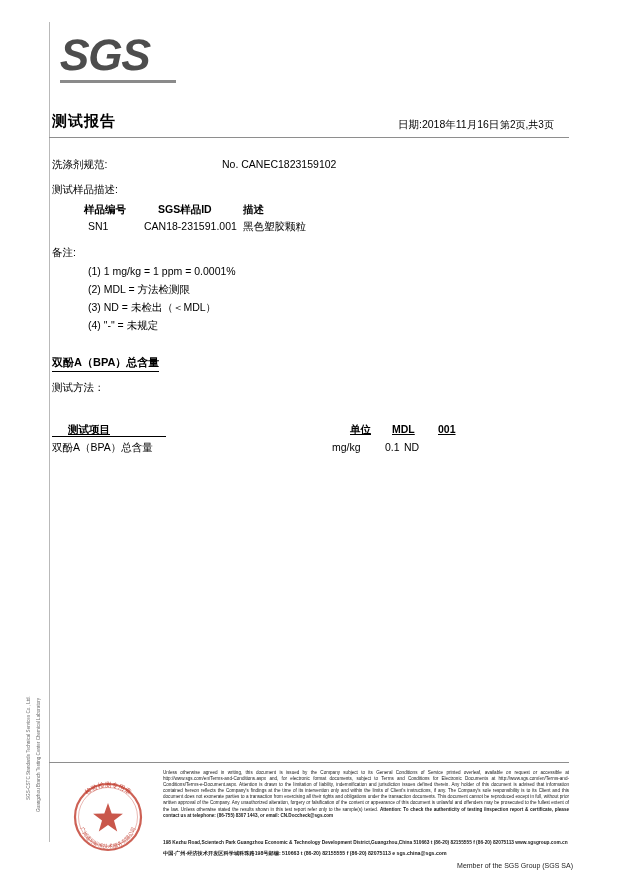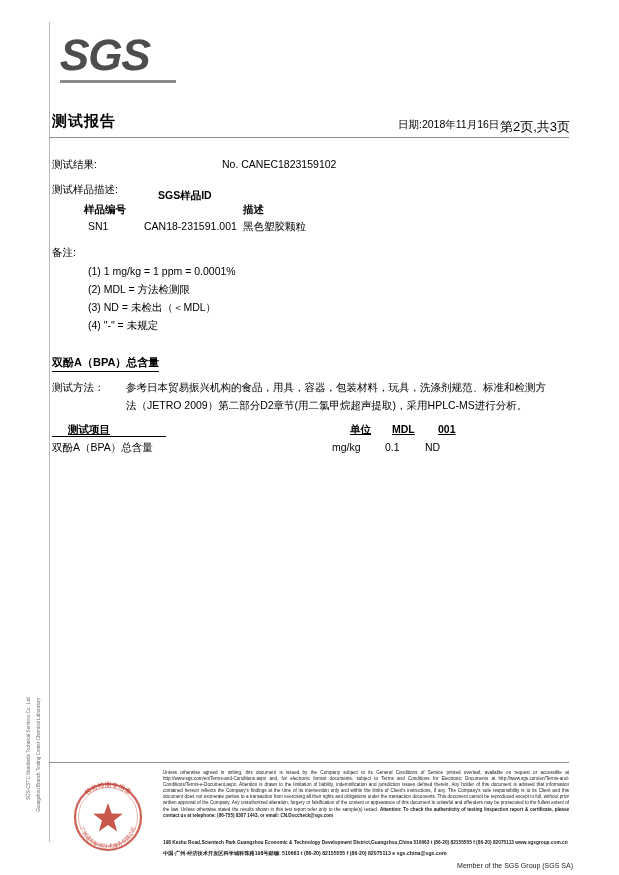--- a/index.html
+++ b/index.html
@@ -74,21 +74,21 @@
     position: absolute;
     left: 398px;
     top: 118px;
     font-size: 10.5px;
     text-align: center;
   }
   .hdr-page {
     position: absolute;
     left: 500px;
     top: 118px;
-    font-size: 13px;
+    font-size: 10px;
   }
   .hdr-rule {
     position: absolute;
     left: 49px;
     top: 137px;
     width: 520px;
     height: 1px;
     background: #8e8e8e;
   }
   
@@ -189,55 +189,53 @@
     <div class="logo-text">SGS</div>
     <div class="logo-underline"></div>
   </div>
 
   <div class="doc-title">测试报告</div>
   <div class="hdr-no">No. CANEC1823159102</div>
   <div class="hdr-date">日期:2018年11月16日</div>
   <div class="hdr-page">第2页,共3页</div>
   <div class="hdr-rule"></div>
 
-  <div class="t" style="left:52px; top:157px;">测试结果:</div>
+  <div class="t" style="left:52px; top:157px;">洗涤剂规范:</div>
 
   <div class="t" style="left:52px; top:182px;">测试样品描述:</div>
 
   <div class="t b" style="left:84px; top:202px;">样品编号</div>
-  <div class="t b" style="left:158px; top:188px;">SGS样品ID</div>
+  <div class="t b" style="left:158px; top:202px;">SGS样品ID</div>
   <div class="t b" style="left:243px; top:202px;">描述</div>
 
   <div class="t" style="left:88px; top:219px;">SN1</div>
   <div class="t" style="left:144px; top:219px;">CAN18-231591.001</div>
   <div class="t" style="left:243px; top:219px;">黑色塑胶颗粒</div>
 
   <div class="t" style="left:52px; top:245px;">备注:</div>
   <div class="t" style="left:88px; top:264px;">(1) 1 mg/kg = 1 ppm = 0.0001%</div>
   <div class="t" style="left:88px; top:282px;">(2) MDL = 方法检测限</div>
   <div class="t" style="left:88px; top:300px;text-align:right;">(3) ND = 未检出（＜MDL）</div>
   <div class="t" style="left:88px; top:318px;">(4) "-" = 未规定</div>
 
   <div class="sec-head">双酚A（BPA）总含量</div>
 
   <div class="t" style="left:52px; top:380px;">测试方法：</div>
-  <div class="t" style="left:126px; top:380px;">参考日本贸易振兴机构的食品，用具，容器，包装材料，玩具，洗涤剂规范、标准和检测方</div>
-  <div class="t" style="left:126px; top:398px;">法（JETRO 2009）第二部分D2章节(用二氯甲烷超声提取)，采用HPLC-MS进行分析。</div>
 
   <div class="t b u" style="left:52px; top:422px;">测试项目</div>
   <div class="t b u" style="left:334px; top:422px;">单位</div>
   <div class="t b u" style="left:376px; top:422px;">MDL</div>
   <div class="t b u" style="left:422px; top:422px;">001</div>
 
   <div class="rule-thin" style="left:52px; top:436px; width:114px;"></div>
 
   <div class="t" style="left:52px; top:440px;">双酚A（BPA）总含量</div>
   <div class="t" style="left:332px; top:440px;">mg/kg</div>
   <div class="t" style="left:385px; top:440px;">0.1</div>
-  <div class="t" style="left:425px; top:440px;">ND</div>
+  <div class="t" style="left:404px; top:440px;">ND</div>
 
   <div class="footer-rule"></div>
 
   <div class="stamp">
     <svg width="84" height="84" viewBox="0 0 84 84" xmlns="http://www.w3.org/2000/svg">
       <defs>
         <path id="arcTop" d="M 10,44 A 32,32 0 0 1 74,44" fill="none"></path>
         <path id="arcBot" d="M 13,44 A 29,29 0 0 0 71,44" fill="none"></path>
       </defs>
       <circle cx="42" cy="42" r="33" fill="none" stroke="#c0392b" stroke-width="2.2" opacity="0.8"></circle>

